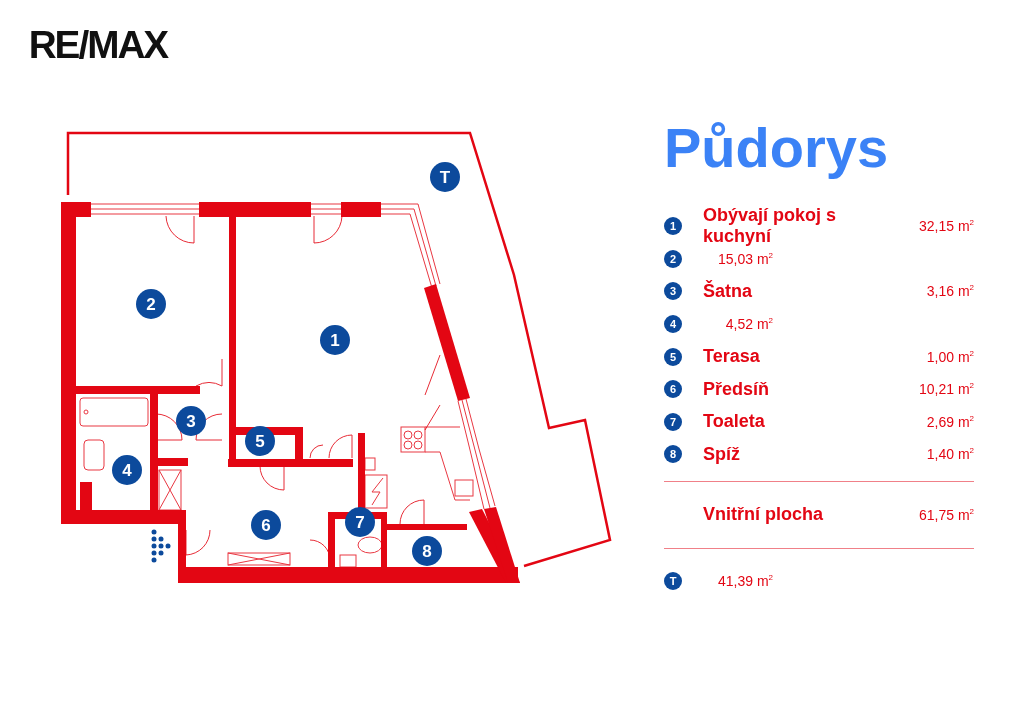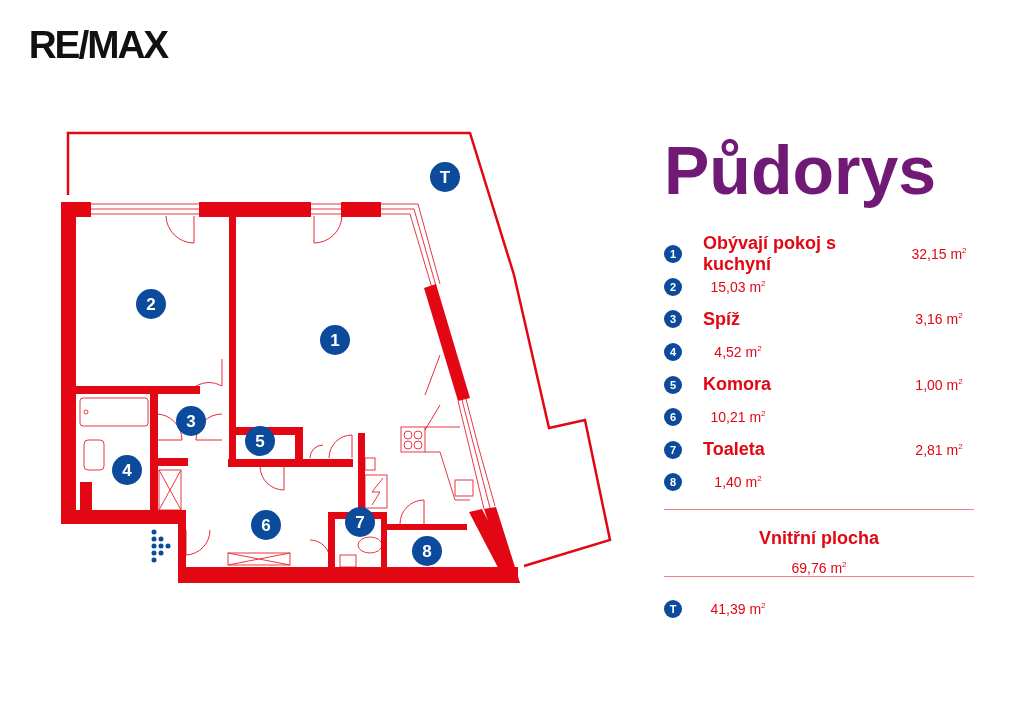--- a/index.html
+++ b/index.html
@@ -2,31 +2,31 @@
 <html><head>
 <meta charset="utf-8">
 <style>
   html, body { margin: 0; padding: 0; background: #ffffff; }
   body { width: 1024px; height: 723px; position: relative; overflow: hidden;
          font-family: "Liberation Sans", "DejaVu Sans", sans-serif; }
   .logo { position: absolute; left: 30px; top: 24px; font-size: 38px; font-weight: 900;
           letter-spacing: -2px; color: #111; font-family: "Liberation Sans", sans-serif; transform: scaleX(1.02); }
   .plan { position: absolute; left: 0; top: 0; width: 640px; height: 723px; }
   .legend { position: absolute; left: 664px; top: 120px; width: 310px; }
-  .title { font-size: 68px; font-weight: 700; color: #701a75; margin: 16px 0 34px 0; line-height: 1; letter-spacing: 0px; }
+  .title { font-size: 56px; font-weight: 700; color: #3b82f6; margin: 0 0 34px 0; line-height: 1; letter-spacing: 0px; }
   .row { display: flex; align-items: center; height: 32.6px; }
   .badge { width: 18px; height: 18px; border-radius: 50%; background: #0c4a9c; color: #fff;
            font-size: 11px; font-weight: 700; display: flex; align-items: center; justify-content: center;
            margin-right: 21px; flex: 0 0 18px; }
   .badge.empty { background: transparent; }
   .rname { color: #e30613; font-weight: 700; font-size: 18px; flex: 1; }
-  .rarea { color: #e30613; font-size: 14px; width: 70px; text-align: center; }
+  .rarea { color: #e30613; font-size: 14px; width: 70px; text-align: right; }
   .rarea sup { font-size: 8px; vertical-align: 6px; }
   .divider { height: 1px; background: #f08088; margin: 10px 0 0 0; }
-  .sum-row { height: 66px; flex-direction: column; }
+  .sum-row { height: 66px; }
 </style>
 </head>
 <body>
 
 <div class="logo">RE/MAX</div>
 
 <svg class="plan" viewBox="0 0 640 723" xmlns="http://www.w3.org/2000/svg">
   <g fill="none" stroke="#e30613">
 
     <path d="M68 195 V133 H470 L514 275 L549 428 L585 420 L610 540 L524 566" stroke-width="2.5"></path>
@@ -164,50 +164,52 @@
     <span class="badge">1</span>
     <span class="rname">Obývají pokoj s kuchyní</span>
     <span class="rarea"><span>32,15</span> <span>m</span><sup>2</sup></span>
   </div>
   <div class="row">
     <span class="badge">2</span>
     <span class="rarea"><span>15,03</span> <span>m</span><sup>2</sup></span>
   </div>
   <div class="row">
     <span class="badge">3</span>
-    <span class="rname">Spíž</span>
+    <span class="rname">Šatna</span>
     <span class="rarea"><span>3,16</span> <span>m</span><sup>2</sup></span>
   </div>
   <div class="row">
     <span class="badge">4</span>
     <span class="rarea"><span>4,52</span> <span>m</span><sup>2</sup></span>
   </div>
   <div class="row">
     <span class="badge">5</span>
-    <span class="rname">Komora</span>
+    <span class="rname">Terasa</span>
     <span class="rarea"><span>1,00</span> <span>m</span><sup>2</sup></span>
   </div>
   <div class="row">
     <span class="badge">6</span>
+    <span class="rname">Předsíň</span>
     <span class="rarea"><span>10,21</span> <span>m</span><sup>2</sup></span>
   </div>
   <div class="row">
     <span class="badge">7</span>
     <span class="rname">Toaleta</span>
-    <span class="rarea"><span>2,81</span> <span>m</span><sup>2</sup></span>
+    <span class="rarea"><span>2,69</span> <span>m</span><sup>2</sup></span>
   </div>
   <div class="row">
     <span class="badge">8</span>
+    <span class="rname">Spíž</span>
     <span class="rarea"><span>1,40</span> <span>m</span><sup>2</sup></span>
   </div>
 
   <div class="divider"></div>
   <div class="row sum-row">
     <span class="badge empty"></span>
     <span class="rname">Vnitřní plocha</span>
-    <span class="rarea"><span>69,76</span> <span>m</span><sup>2</sup></span>
+    <span class="rarea"><span>61,75</span> <span>m</span><sup>2</sup></span>
   </div>
   <div class="divider" style="margin-top:0"></div>
   <div class="row" style="height:64px">
     <span class="badge">T</span>
     <span class="rarea"><span>41,39</span> <span>m</span><sup>2</sup></span>
   </div>
 </div>
 
 </body></html>

